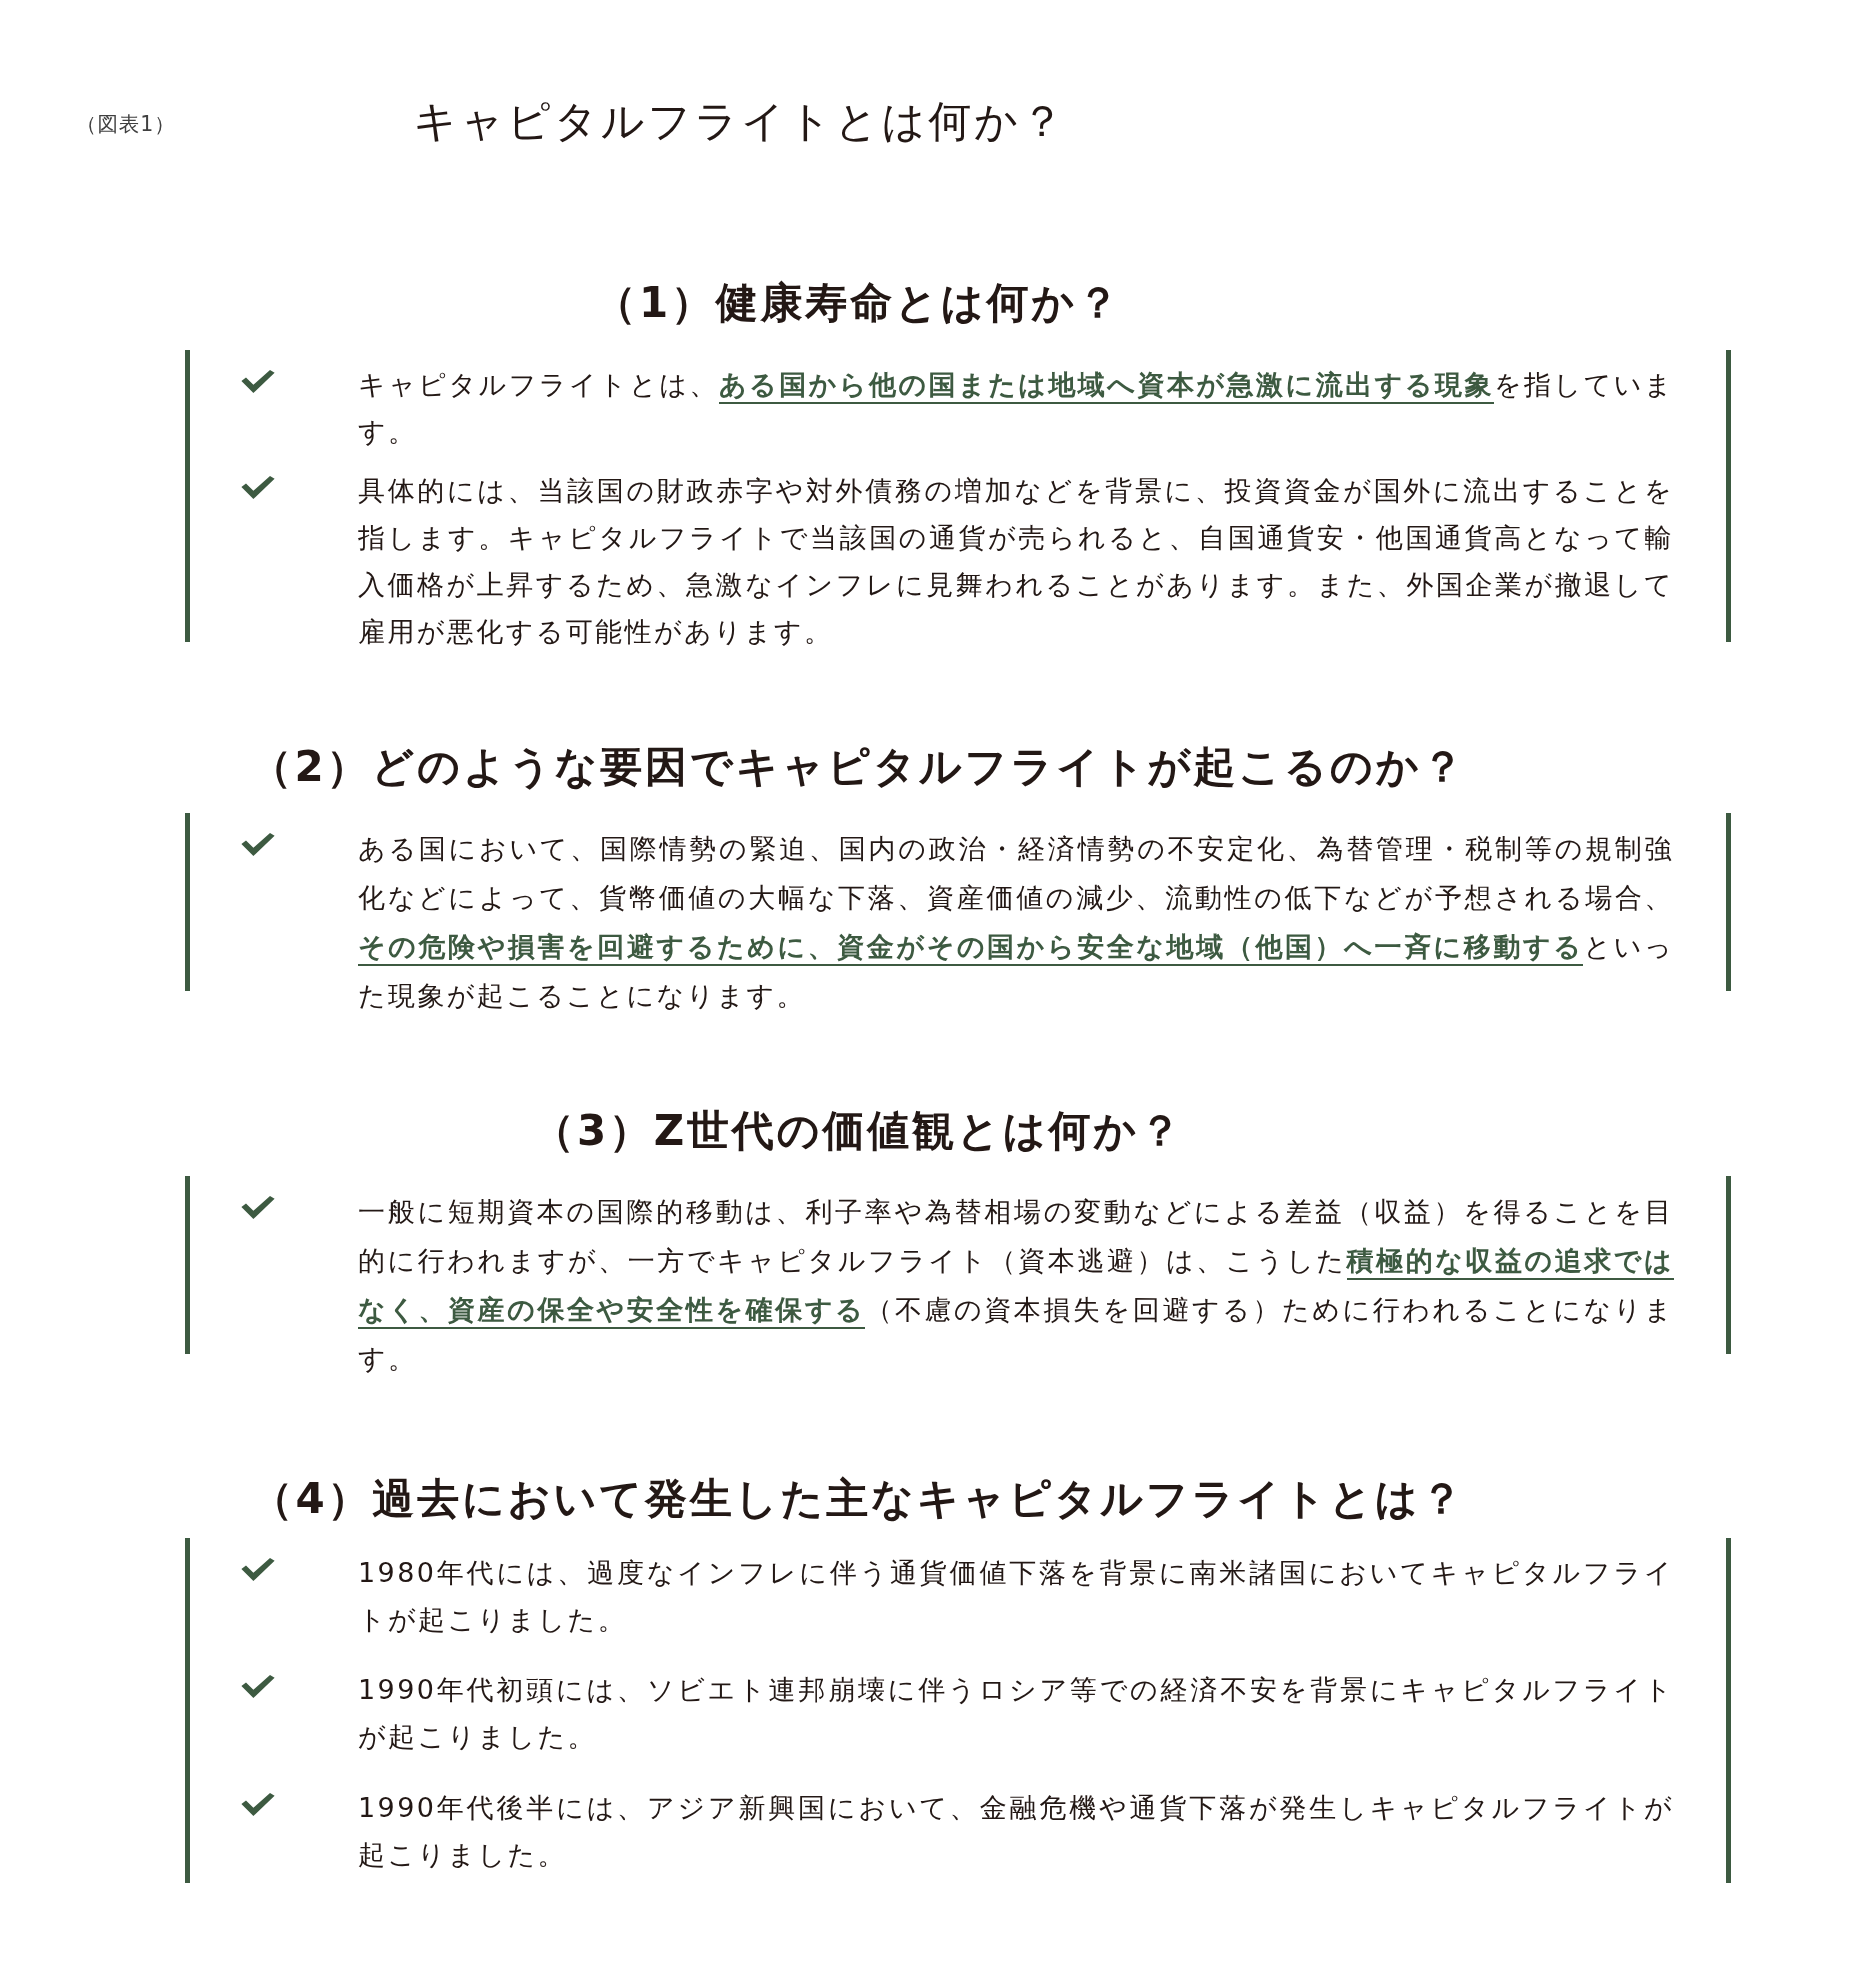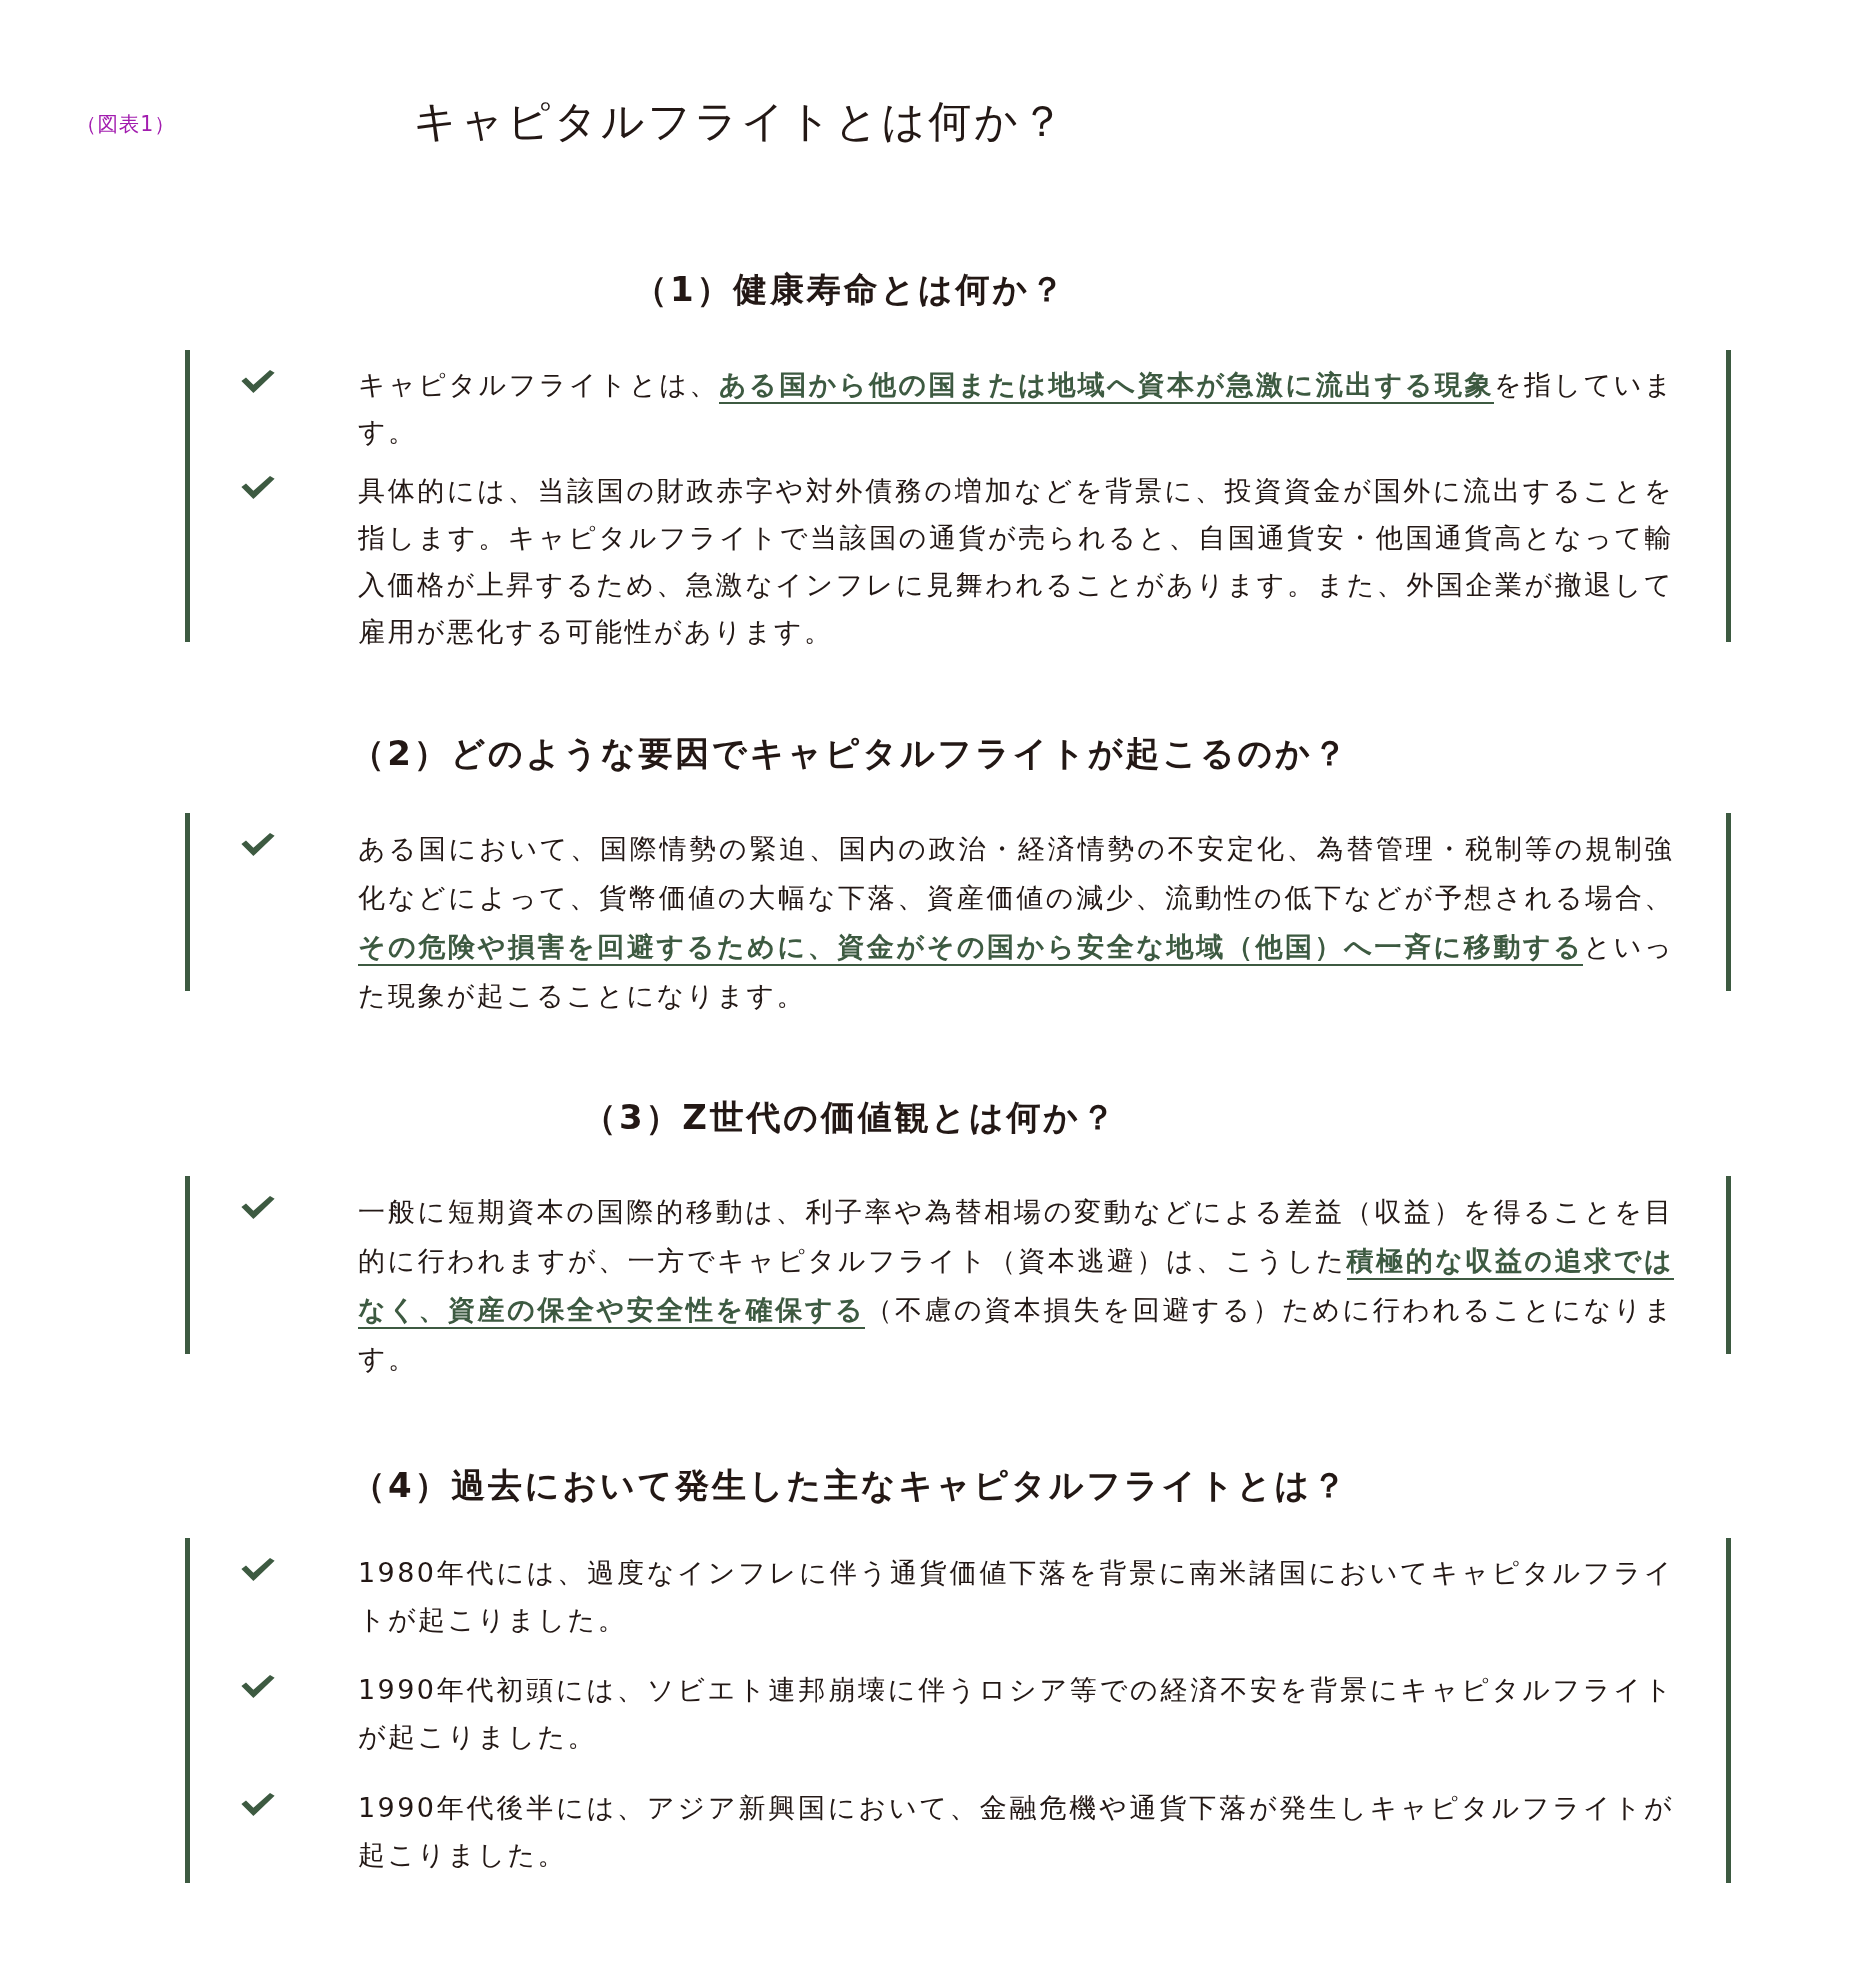--- a/index.html
+++ b/index.html
@@ -3,30 +3,30 @@
 <meta charset="utf-8">
 <style>
   html, body { margin: 0; padding: 0; background: #ffffff; }
   body {
     width: 1864px; height: 1979px; position: relative; overflow: hidden;
     font-family: "DejaVu Sans", "Liberation Sans", sans-serif;
     color: #231815;
   }
   .fig-label {
     position: absolute; left: 76px; top: 110px;
-    font-size: 20.5px; letter-spacing: 0.9px; color: #a21caf;
+    font-size: 20.5px; letter-spacing: 0.9px; color: #404040;
   }
   .main-title {
     position: absolute; left: 0; width: 1480px; top: 93px;
     text-align: center; font-size: 43px; letter-spacing: 2.8px; font-weight: normal;
     margin: 0;
   }
   .section-heading {
     position: absolute; left: 0; width: 1692px; text-align: center;
-    font-size: 34px; font-weight: bold; letter-spacing: 2.8px; margin: 4px;
+    font-size: 42px; font-weight: bold; letter-spacing: 2.8px; margin: 12px;
   }
   .block {
     position: absolute; left: 185px; width: 1499px; padding-left: 47px;
   }
   .bar {
     position: absolute; top: 0; bottom: 0; width: 4.7px; background: #3d5a41;
   }
   .bar.left { left: 0; }
   .bar.right { right: 0; }
   .item {

